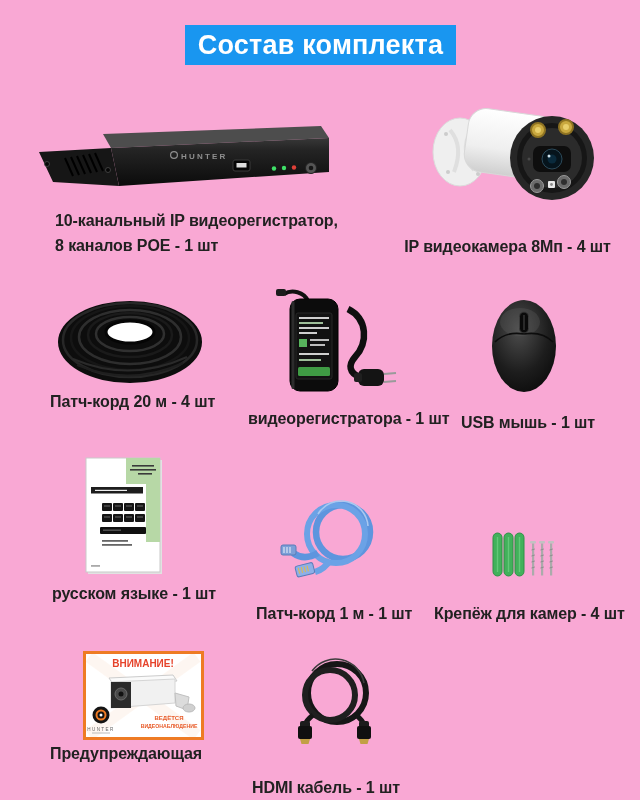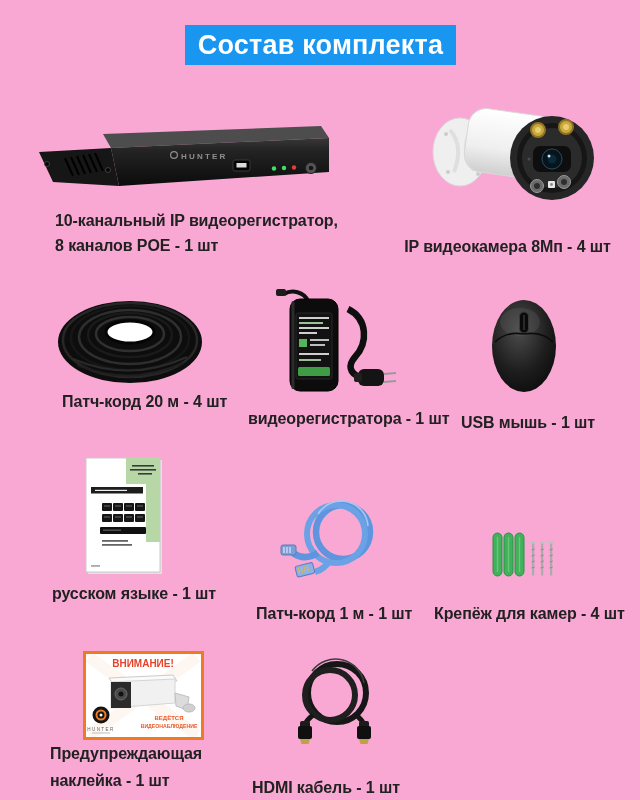--- a/index.html
+++ b/index.html
@@ -105,21 +105,21 @@
       <ellipse cx="75" cy="45" rx="67" ry="37" fill="none" stroke="#272727" stroke-width="2.5"></ellipse>
       <ellipse cx="75" cy="43" rx="59" ry="32" fill="none" stroke="#161616" stroke-width="2.5"></ellipse>
       <ellipse cx="75" cy="42" rx="51" ry="27" fill="none" stroke="#2e2e2e" stroke-width="2.5"></ellipse>
       <ellipse cx="75" cy="40" rx="42" ry="22" fill="none" stroke="#1a1a1a" stroke-width="2.5"></ellipse>
       <ellipse cx="75" cy="39" rx="34" ry="17" fill="none" stroke="#303030" stroke-width="2.5"></ellipse>
       <ellipse cx="75" cy="37" rx="24" ry="11" fill="#ffffff" stroke="#050505" stroke-width="3"></ellipse>
       <path d="M18,64 Q75,88 132,62" fill="none" stroke="#2a2a2a" stroke-width="2"></path>
       <path d="M22,70 Q75,92 128,68" fill="none" stroke="#1f1f1f" stroke-width="2"></path>
     </svg>
   </div>
-  <div class="abs lbl" style="left:62px;top:389px;">Патч-корд 20 м - 4 шт</div>
+  <div class="abs lbl" style="left:50px;top:389px;">Патч-корд 20 м - 4 шт</div>
 
   <div class="abs" style="left:262px;top:287px;">
     <svg width="140" height="116" viewBox="0 0 140 116">
       <path d="M46,14 C42,5 30,2 22,7" fill="none" stroke="#111111" stroke-width="4"></path>
       <rect x="14" y="2" width="10" height="7" rx="2" fill="#1c1c1c"></rect>
       <rect x="28" y="12" width="48" height="92" rx="10" fill="#0c0c0c" stroke="#000000"></rect>
       <rect x="29.5" y="14" width="3" height="88" rx="1.5" fill="#2c2c2c"></rect>
       <rect x="34" y="26" width="36" height="66" rx="2" fill="#121212" stroke="#262626"></rect>
       <rect x="37" y="30" width="30" height="2" fill="#cfcfcf"></rect>
       <rect x="37" y="35" width="24" height="2" fill="#9fbf9a"></rect>
@@ -282,21 +282,20 @@
         <circle cx="18" cy="64" r="1.5" fill="#ffffff"></circle>
       </g>
       <text x="18" y="80" text-anchor="middle" font-size="4.6" letter-spacing="1.4" fill="#666666" font-family="Liberation Sans, sans-serif">HUNTER</text>
       <rect x="9" y="81.5" width="18" height="1" fill="#bbbbbb"></rect>
       <text x="86" y="69" text-anchor="middle" font-size="6" font-weight="bold" fill="#e85c2a" font-family="Liberation Sans, sans-serif">ВЕДЁТСЯ</text>
       <text x="86" y="77" text-anchor="middle" font-size="5.2" font-weight="bold" fill="#e85c2a" font-family="Liberation Sans, sans-serif">ВИДЕОНАБЛЮДЕНИЕ</text>
     </svg>
   </div>
   <div class="abs lbl" style="left:50px;top:740px;line-height:27px;">
     <div>Предупреждающая</div>
-    <div>наклейка - 1 шт</div>
   </div>
 
   <div class="abs" style="left:280px;top:657px;">
     <svg width="110" height="88" viewBox="0 0 110 88">
       <circle cx="57" cy="36" r="29" fill="none" stroke="#161616" stroke-width="6"></circle>
       <circle cx="50" cy="38" r="25" fill="none" stroke="#1f1f1f" stroke-width="6"></circle>
       <path d="M32,14 A29,29 0 0 1 84,26" fill="none" stroke="#3d3d3d" stroke-width="1.6"></path>
       <path d="M33,58 C28,62 26,64 25,68" fill="none" stroke="#161616" stroke-width="5"></path>
       <path d="M76,58 C81,62 83,64 84,68" fill="none" stroke="#161616" stroke-width="5"></path>
       <g>

